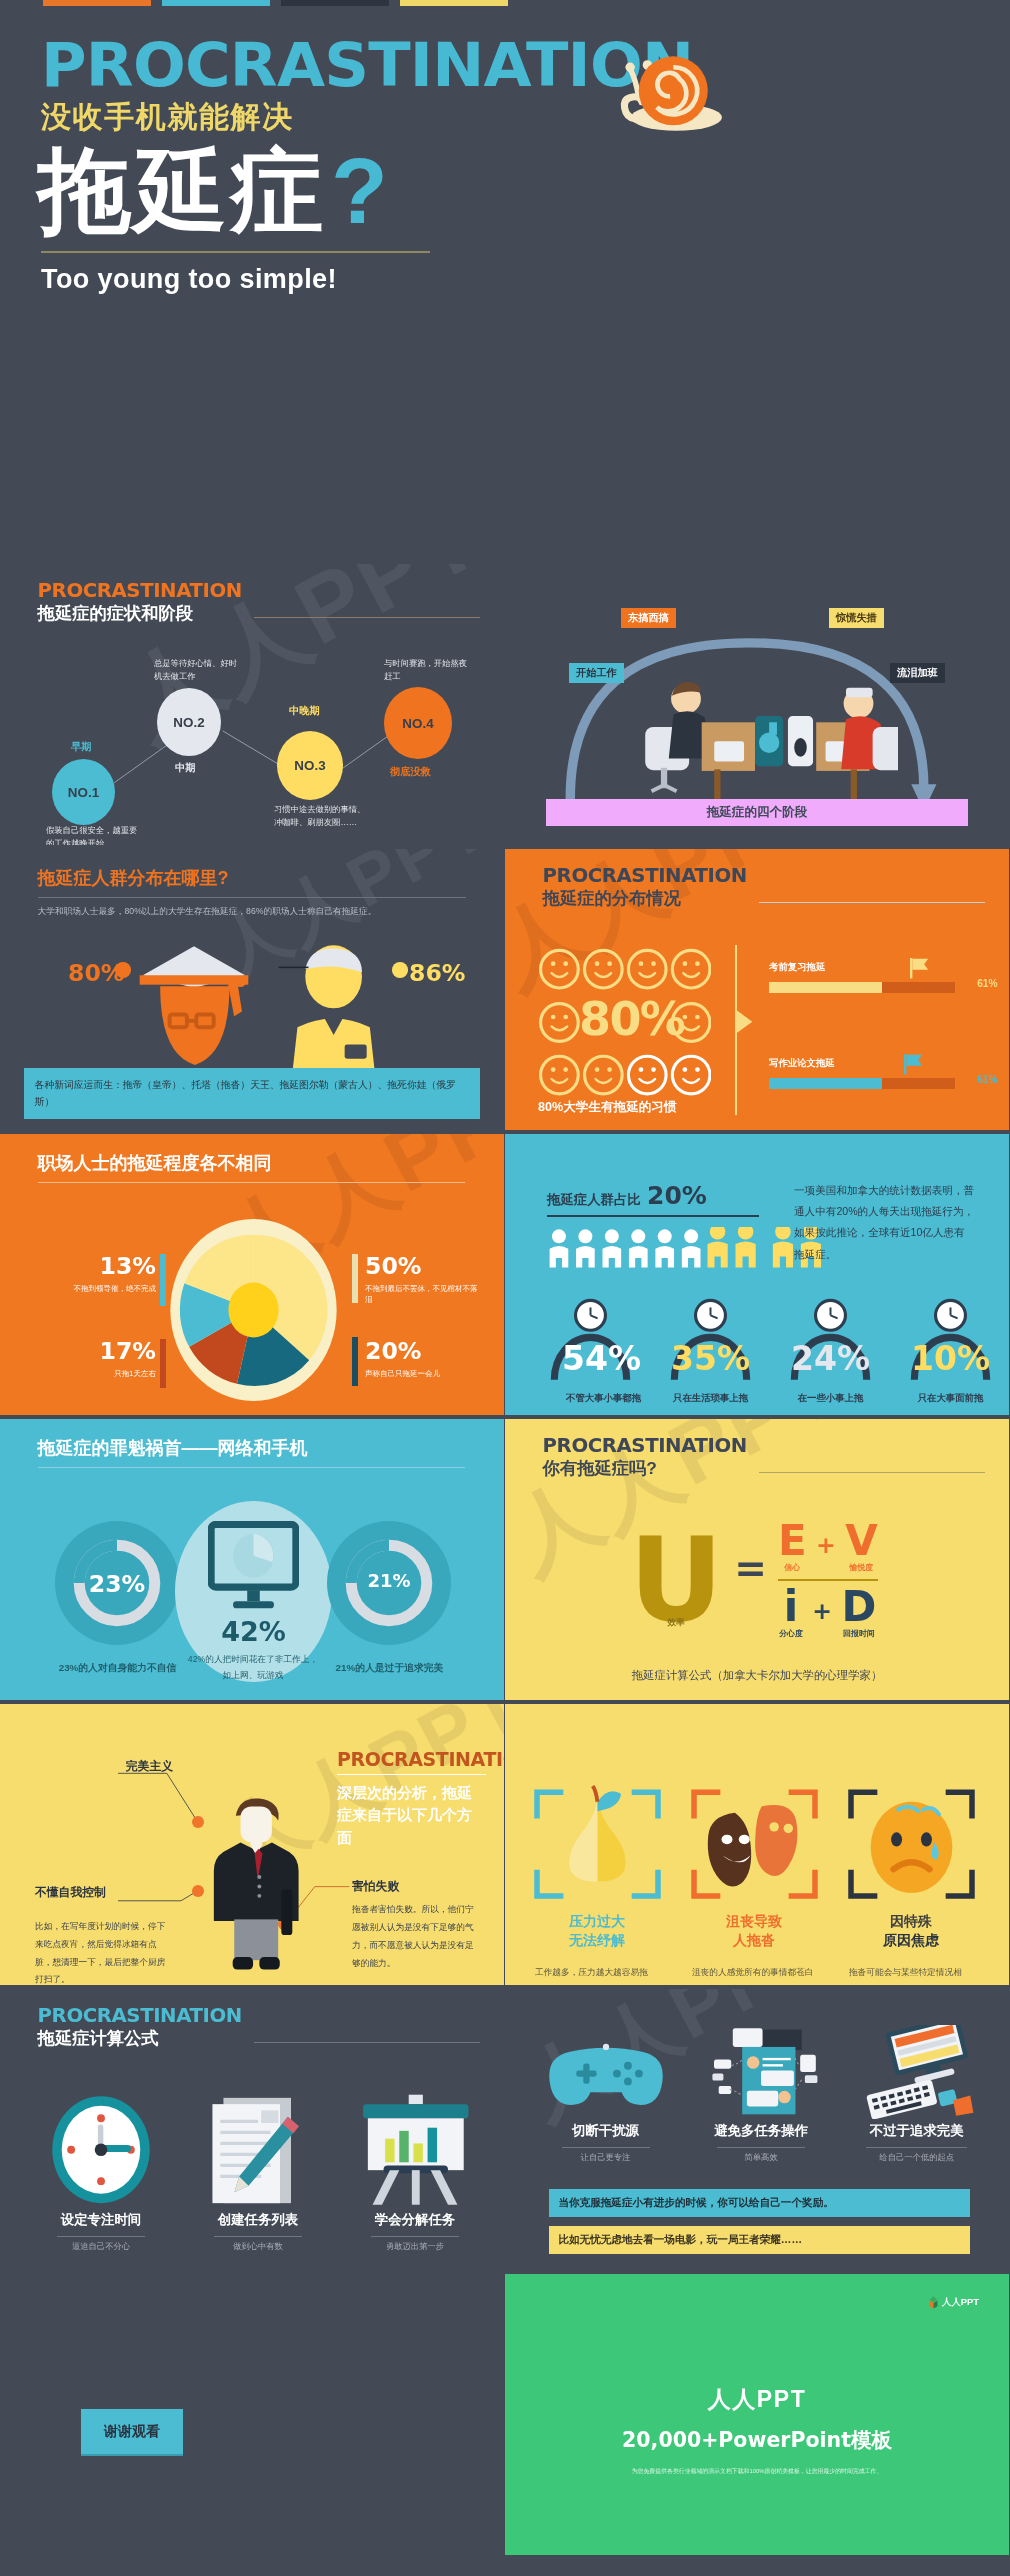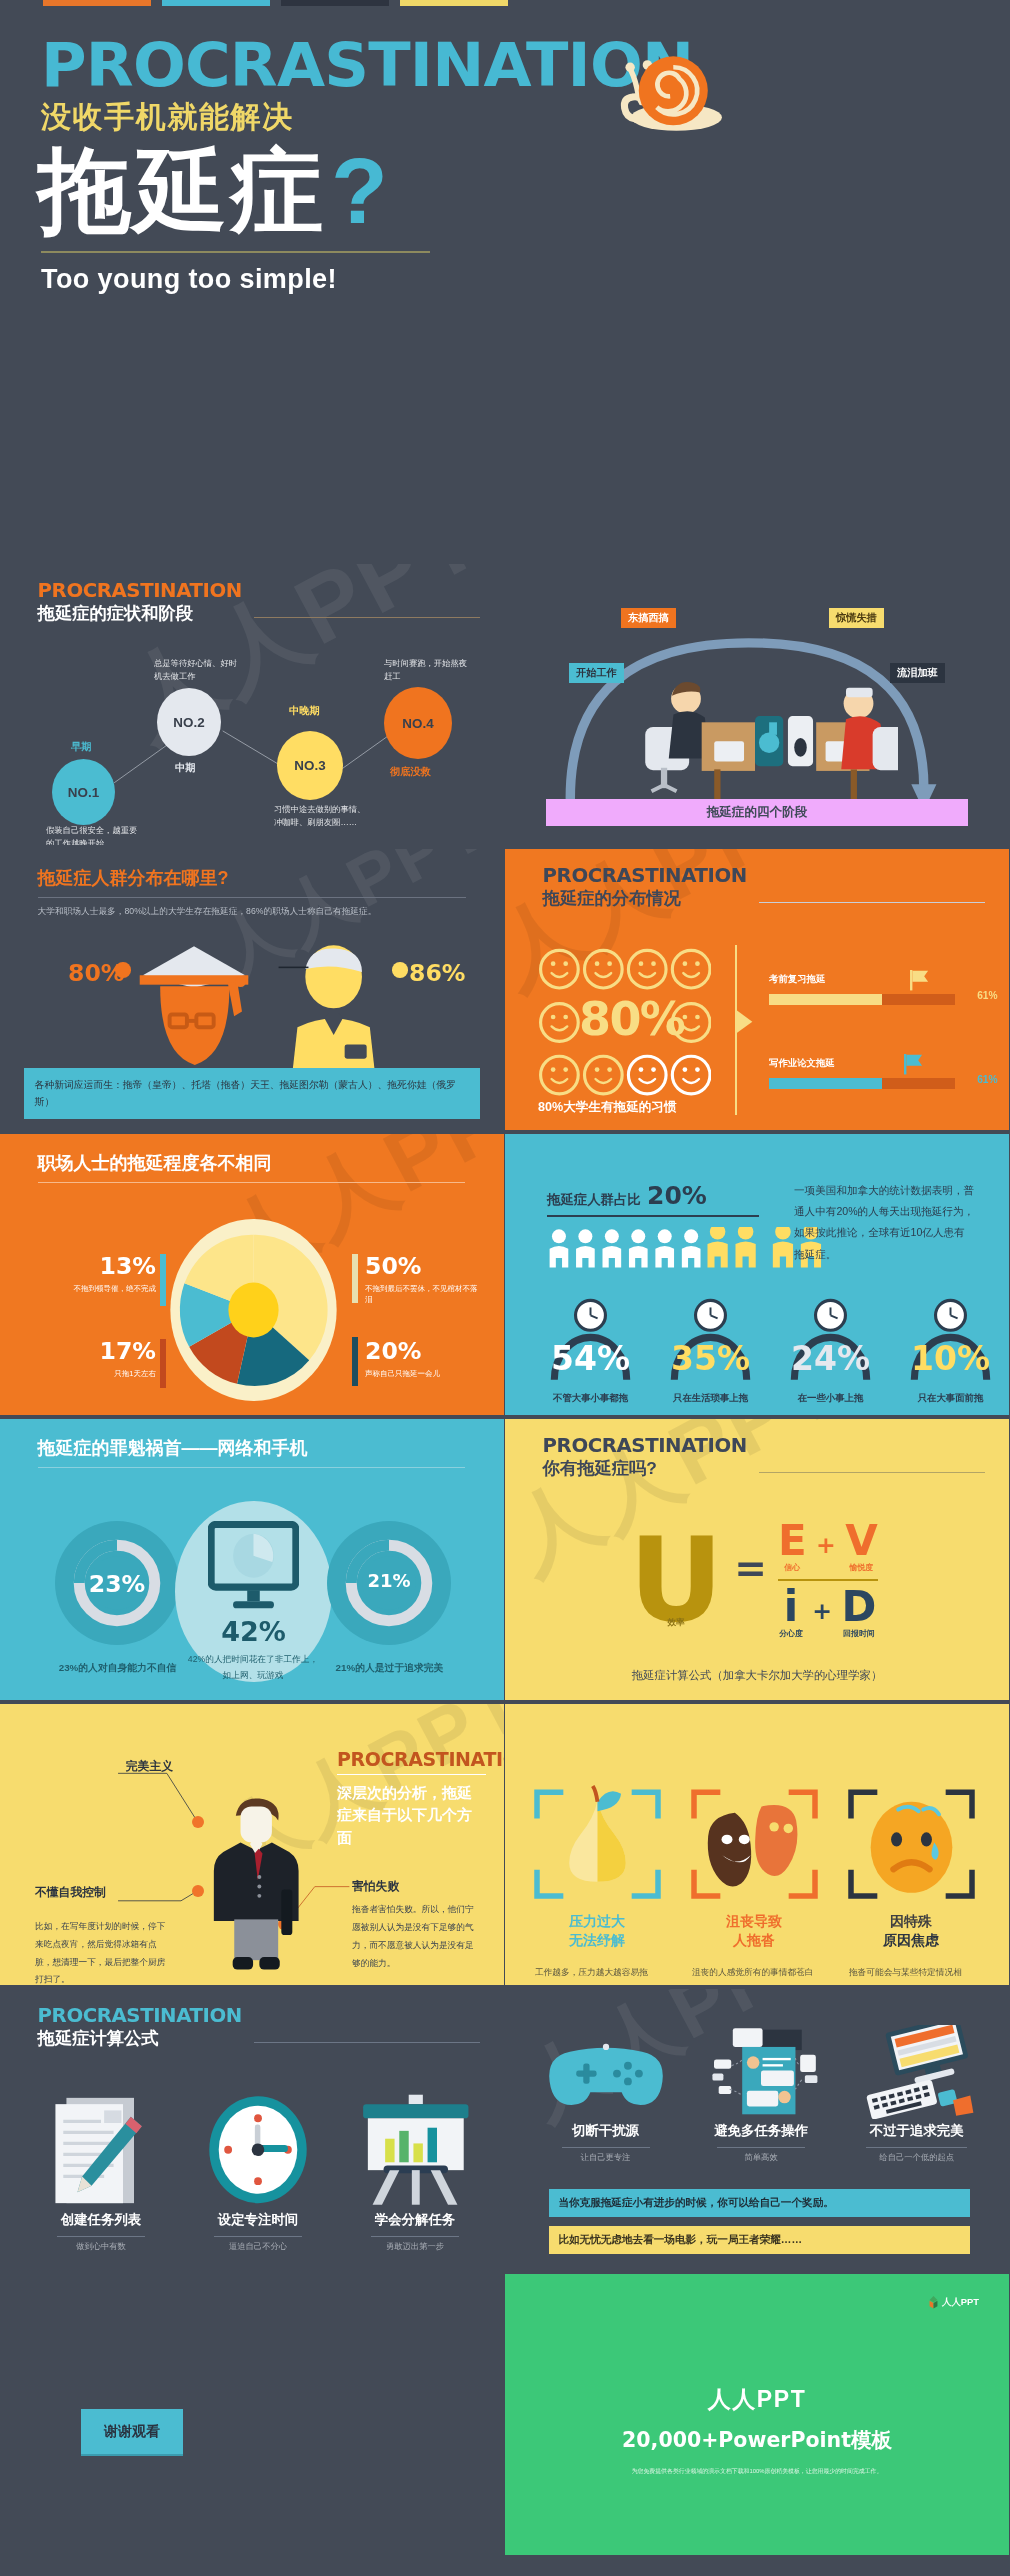--- a/index.html
+++ b/index.html
@@ -349,21 +349,21 @@
           </svg>
           <div class="fz" style="position:absolute; left:41px; top:44px; font-size:46px; color:#f8dd85; letter-spacing:-1.6px;">80%</div>
         </div>
         <div style="position:absolute; left:33px; top:250px; font-size:12.6px; font-weight:700; color:#fff;">80%大学生有拖延的习惯</div>
 
         <div style="position:absolute; left:230px; top:96px; width:2.4px; height:170px; background:#f8dd85;"></div>
         <svg style="position:absolute; left:230px; top:160px;" width="20.5" height="27" viewBox="0 0 26 34">
           <polygon points="0,0 22,16 0,32" fill="#f8dd85"></polygon>
         </svg>
 
-        <div style="position:absolute; left:264px; top:124px; width:205px;">
+        <div style="position:absolute; left:264px; top:112px; width:205px;">
           <div style="font-size:9.4px; font-weight:700; color:#fff;">考前复习拖延</div>
           <svg style="position:absolute; right:44px; top:-3.1px;" width="20.5" height="22" viewBox="0 0 26 28">
             <rect x="0" y="0" width="3" height="26" fill="#f8dd85"></rect>
             <path d="M3 1 h20 l-5 7 l5 7 h-20z" fill="#f8dd85"></path>
           </svg>
           <div class="bar-track" style="margin-top:7.9px; width:186px;">
             <div class="bar-fill" style="width:61%; background:#f8dd85;"></div>
           </div>
           <div style="position:absolute; right:-23.6px; top:17.3px; font-size:10.2px; font-weight:700; color:#f8dd85;">61%</div>
         </div>
@@ -466,21 +466,21 @@
               <circle cx="52" cy="6" r="10"></circle>
                 <path d="M39 22 q13 -7 26 0 l0 30 l-9 0 l0 -14 l-8 0 l0 14 l-9 0z"></path>
             </g>
           </svg>
         </div>
 
         <div style="position:absolute; left:289px; top:46px; width:181px; font-size:10.6px; line-height:2; color:#2c3e50;">一项美国和加拿大的统计数据表明，普通人中有20%的人每天出现拖延行为，如果按此推论，全球有近10亿人患有拖延症。</div>
 
         <div style="position:absolute; left:35px; top:164px; display:flex; gap:19px;">
 
-          <div style="width:101px; text-align:center; position:relative;">
+          <div style="width:101px; text-align:right; position:relative;">
             <svg width="101" height="85" viewBox="0 0 128 108">
               <path d="M18 104 A46 54 0 1 1 110 104" fill="none" stroke="#2c3e50" stroke-width="9"></path>
               <circle cx="64" cy="22" r="19" fill="#fff" stroke="#2c3e50" stroke-width="4"></circle>
               <line x1="64" y1="22" x2="64" y2="12" stroke="#2c3e50" stroke-width="2.5"></line>
               <line x1="64" y1="22" x2="73" y2="26" stroke="#2c3e50" stroke-width="2.5"></line>
             </svg>
             <div class="fz" style="position:absolute; left:0; right:0; top:41px; font-size:33px; color:#ffffff;">54%</div>
             <div style="font-size:9.4px; font-weight:700; color:#2c3e50; margin-top:6.3px;">不管大事小事都拖</div>
           </div>
 
@@ -732,55 +732,55 @@
             <div class="sh-en" style="color:#4bbcd1;">PROCRASTINATION</div>
             <div class="sh-cn" style="color:#fff;">拖延症计算公式</div>
           </div>
           <div class="sh-line" style="background:#6c7686;"></div>
         </div>
 
         <div style="position:absolute; left:35px; top:104px; display:flex; gap:25px;">
 
           <div style="width:132px; text-align:center;">
             <svg width="132" height="115" viewBox="0 0 168 146">
+              <ellipse cx="84" cy="72" rx="62" ry="68" fill="#16929e"></ellipse>
+              <ellipse cx="84" cy="72" rx="50" ry="56" fill="#ffffff"></ellipse>
+              <circle cx="84" cy="32" r="5" fill="#e0563f"></circle>
+              <circle cx="84" cy="112" r="5" fill="#e0563f"></circle>
+              <circle cx="46" cy="72" r="5" fill="#e0563f"></circle>
+              <circle cx="122" cy="72" r="5" fill="#e0563f"></circle>
+              <rect x="84" y="66" width="38" height="9" rx="4" fill="#16929e"></rect>
+              <rect x="80" y="40" width="7" height="34" rx="3" fill="#c9cfd6"></rect>
+              <circle cx="84" cy="72" r="8" fill="#2c3440"></circle>
+            </svg>
+            <div class="card-title" style="color:#fff;">设定专注时间</div>
+            <div style="height:0.8px; background:#6c7686; margin:7px 22px 0;"></div>
+            <div class="card-sub">逼迫自己不分心</div>
+          </div>
+
+          <div style="width:132px; text-align:center;">
+            <svg width="132" height="115" viewBox="0 0 168 146">
               <rect x="40" y="6" width="86" height="134" fill="#c6cbd2"></rect>
               <rect x="26" y="14" width="86" height="126" fill="#f2f4f7"></rect>
               <g stroke="#cfd5dc" stroke-width="4">
                 <line x1="36" y1="36" x2="84" y2="36"></line>
                   <line x1="36" y1="50" x2="100" y2="50"></line>
                 <line x1="36" y1="64" x2="100" y2="64"></line>
                   <line x1="36" y1="78" x2="100" y2="78"></line>
                 <line x1="36" y1="92" x2="100" y2="92"></line>
                   <line x1="36" y1="106" x2="88" y2="106"></line>
               </g>
               <rect x="88" y="22" width="22" height="16" fill="#d6dbe2"></rect>
               <path d="M122 30 l14 12 l-64 76 l-18 8 l6 -20z" fill="#2a8f9e"></path>
               <path d="M122 30 l14 12 l-7 9 l-14 -12z" fill="#d9616e"></path>
               <path d="M54 126 l6 -20 l12 12z" fill="#e8e2d6"></path>
             </svg>
             <div class="card-title" style="color:#fff;">创建任务列表</div>
             <div style="height:0.8px; background:#6c7686; margin:7px 22px 0;"></div>
             <div class="card-sub">做到心中有数</div>
-          </div>
-
-          <div style="width:132px; text-align:center;">
-            <svg width="132" height="115" viewBox="0 0 168 146">
-              <ellipse cx="84" cy="72" rx="62" ry="68" fill="#16929e"></ellipse>
-              <ellipse cx="84" cy="72" rx="50" ry="56" fill="#ffffff"></ellipse>
-              <circle cx="84" cy="32" r="5" fill="#e0563f"></circle>
-              <circle cx="84" cy="112" r="5" fill="#e0563f"></circle>
-              <circle cx="46" cy="72" r="5" fill="#e0563f"></circle>
-              <circle cx="122" cy="72" r="5" fill="#e0563f"></circle>
-              <rect x="84" y="66" width="38" height="9" rx="4" fill="#16929e"></rect>
-              <rect x="80" y="40" width="7" height="34" rx="3" fill="#c9cfd6"></rect>
-              <circle cx="84" cy="72" r="8" fill="#2c3440"></circle>
-            </svg>
-            <div class="card-title" style="color:#fff;">设定专注时间</div>
-            <div style="height:0.8px; background:#6c7686; margin:7px 22px 0;"></div>
-            <div class="card-sub">逼迫自己不分心</div>
           </div>
 
           <div style="width:132px; text-align:center;">
             <svg width="132" height="115" viewBox="0 0 168 146">
               <rect x="76" y="2" width="18" height="12" fill="#e4e8ee"></rect>
               <rect x="18" y="14" width="134" height="18" rx="4" fill="#1d7f8c"></rect>
               <rect x="24" y="32" width="122" height="66" fill="#f2f4f7"></rect>
               <rect x="46" y="58" width="12" height="30" fill="#d8e04a"></rect>
               <rect x="64" y="48" width="12" height="40" fill="#57b36a"></rect>
               <rect x="82" y="64" width="12" height="24" fill="#d8e04a"></rect>

